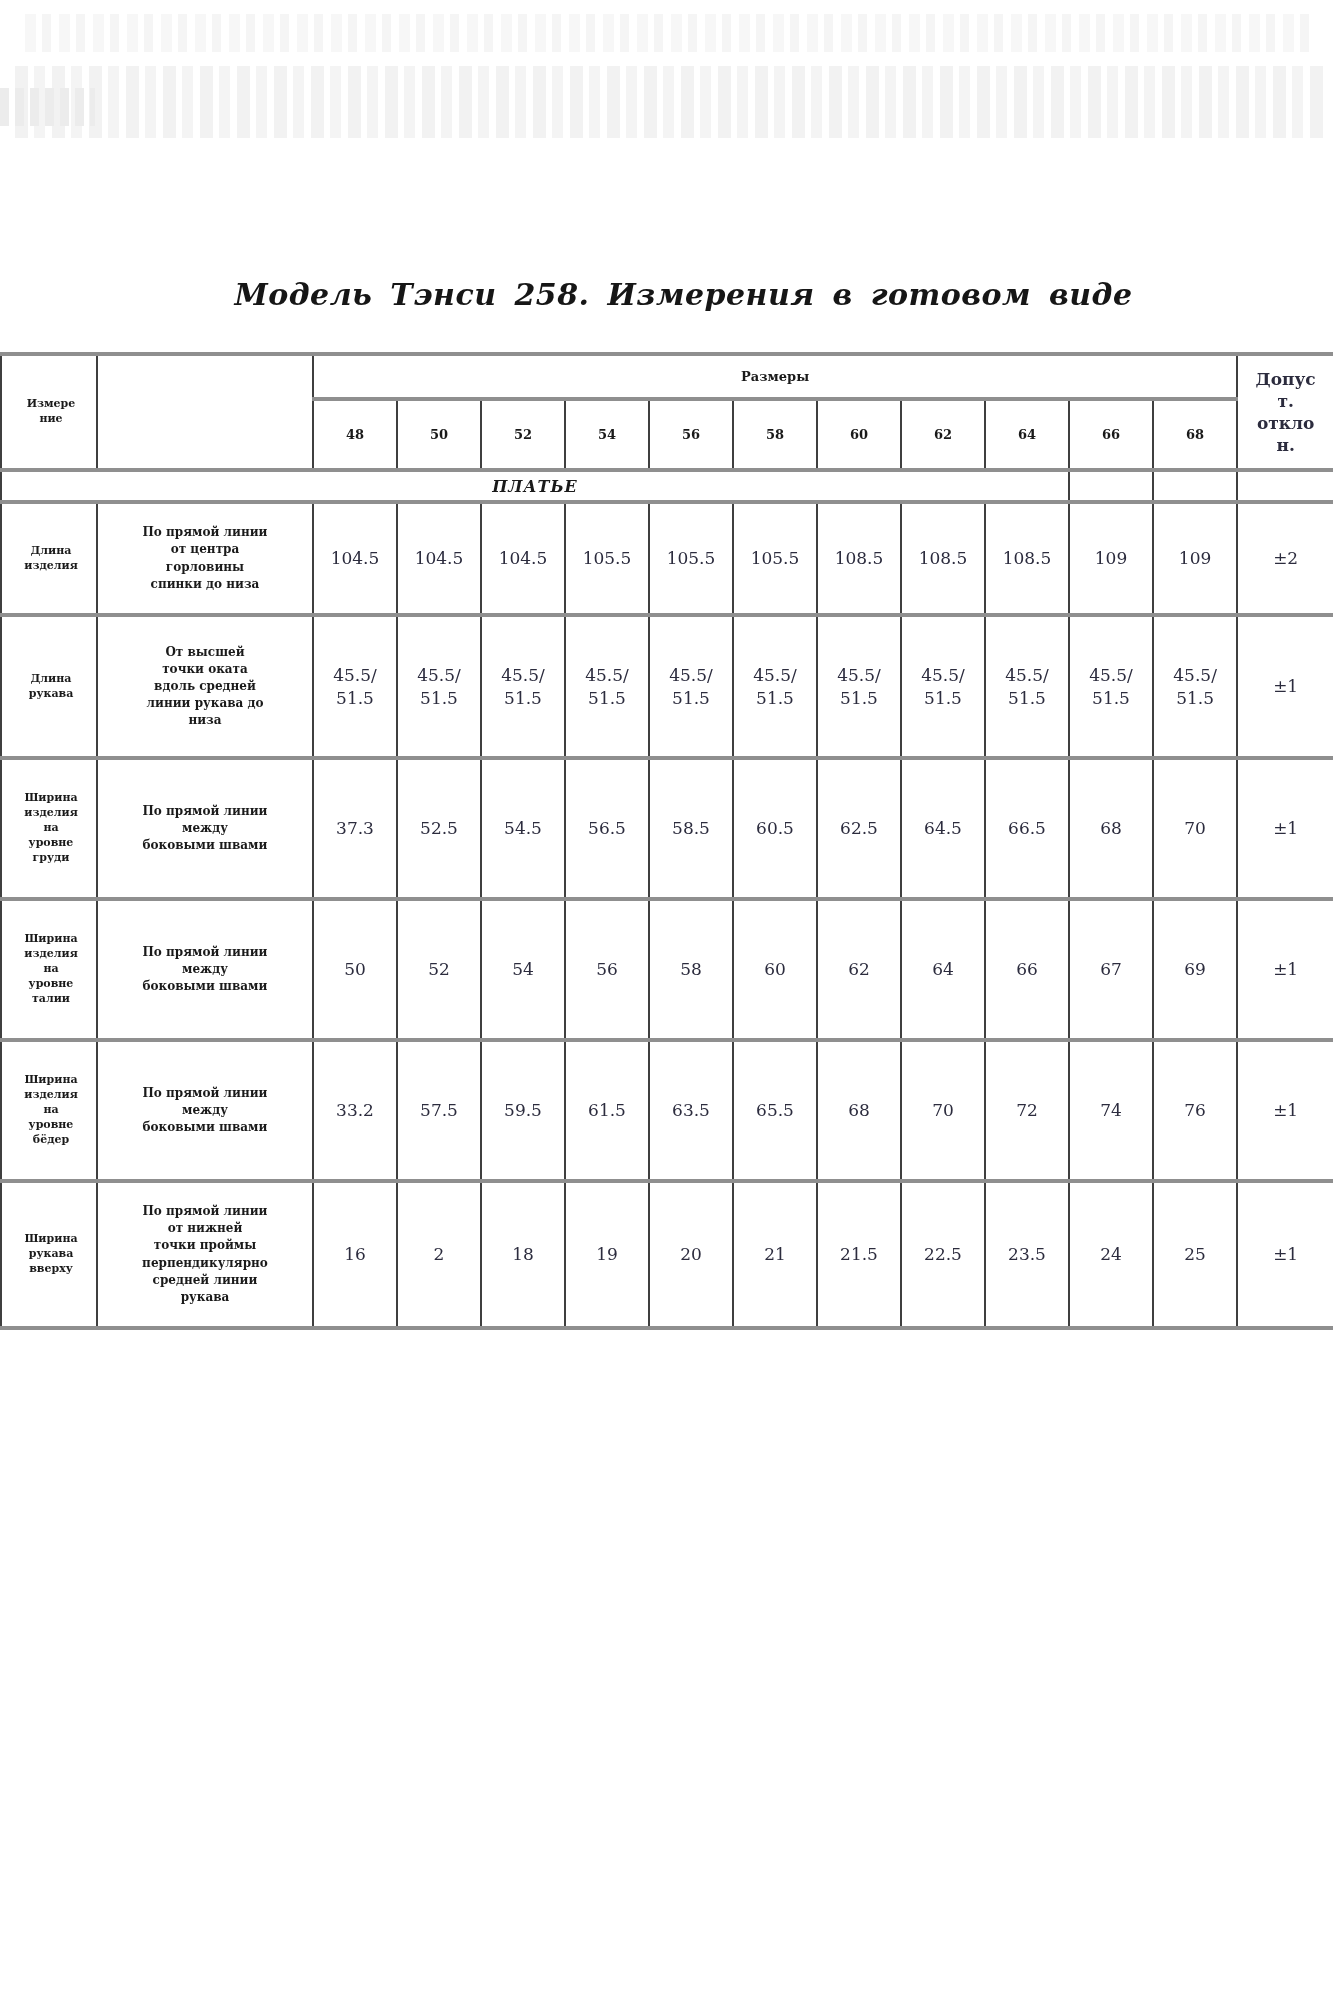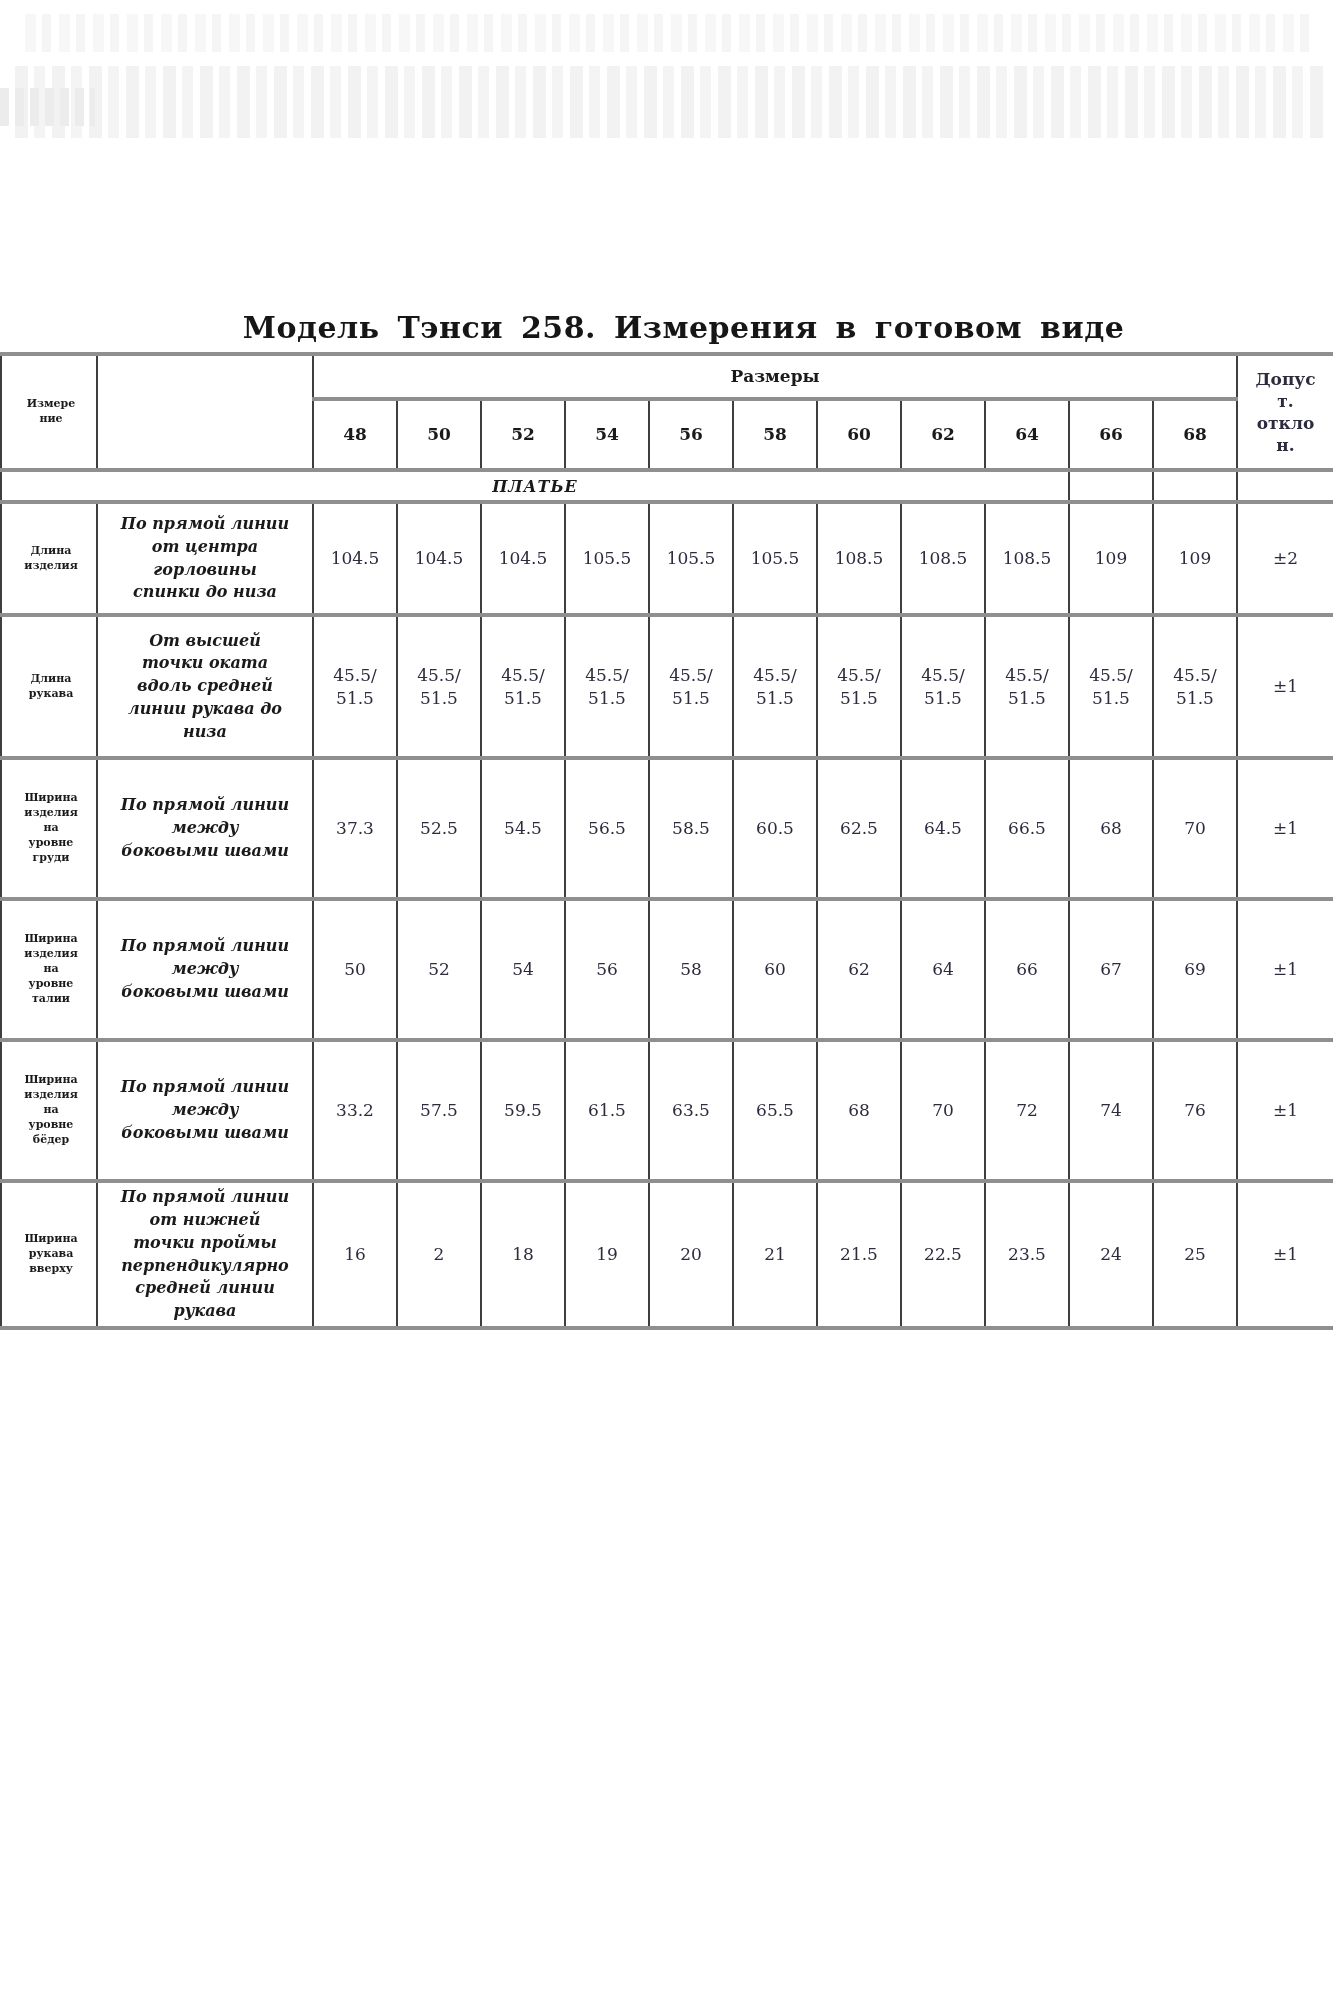--- a/index.html
+++ b/index.html
@@ -33,29 +33,30 @@
   }
   .wm-c {
     top: 88px; left: 0px; width: 95px; height: 38px;
     background: repeating-linear-gradient(90deg,
       #ececec 0 9px, transparent 9px 15px);
   }
 
   
   .title {
     position: absolute;
-    top: 310px;
+    top: 277px;
     left: 0;
     width: 100%;
     margin: 0;
     box-sizing: border-box;
     padding-left: 34px;
     text-align: center;
     font-size: 30px;
     font-weight: bold;
+    font-style: italic;
     word-spacing: 7px;
     letter-spacing: 0.5px;
     color: #161616;
     white-space: pre-line;
   }
 
   
   table.meas {
     position: absolute;
     top: 352px;
@@ -81,34 +82,33 @@
   .tr-b  { height: 71px; }
   .tr-sec{ height: 32px; }
   .row-0 { height: 113px; }
   .row-1 { height: 143px; }
   .row-2 { height: 141px; }
   .row-3 { height: 141px; }
   .row-4 { height: 141px; }
   .row-5 { height: 147px; }
 
   .meas th {
-    font-size: 17px;
+    font-size: 13px;
     font-weight: bold;
     line-height: 1.35;
     color: #1a1a1a;
   }
   .meas .c-name {
     font-size: 11px;
     font-weight: bold;
     line-height: 1.35;
     padding-left: 8px;
   }
   .meas .c-desc {
-    font-size: 16px;
-    font-style: italic;
+    font-size: 12px;
     font-weight: bold;
     line-height: 1.42;
   }
   .meas .c-val, .meas .c-tol {
     font-size: 17px;
     line-height: 1.3;
     color: #2c2c3e;
   }
   .meas .section-cell {
     font-size: 16px;

